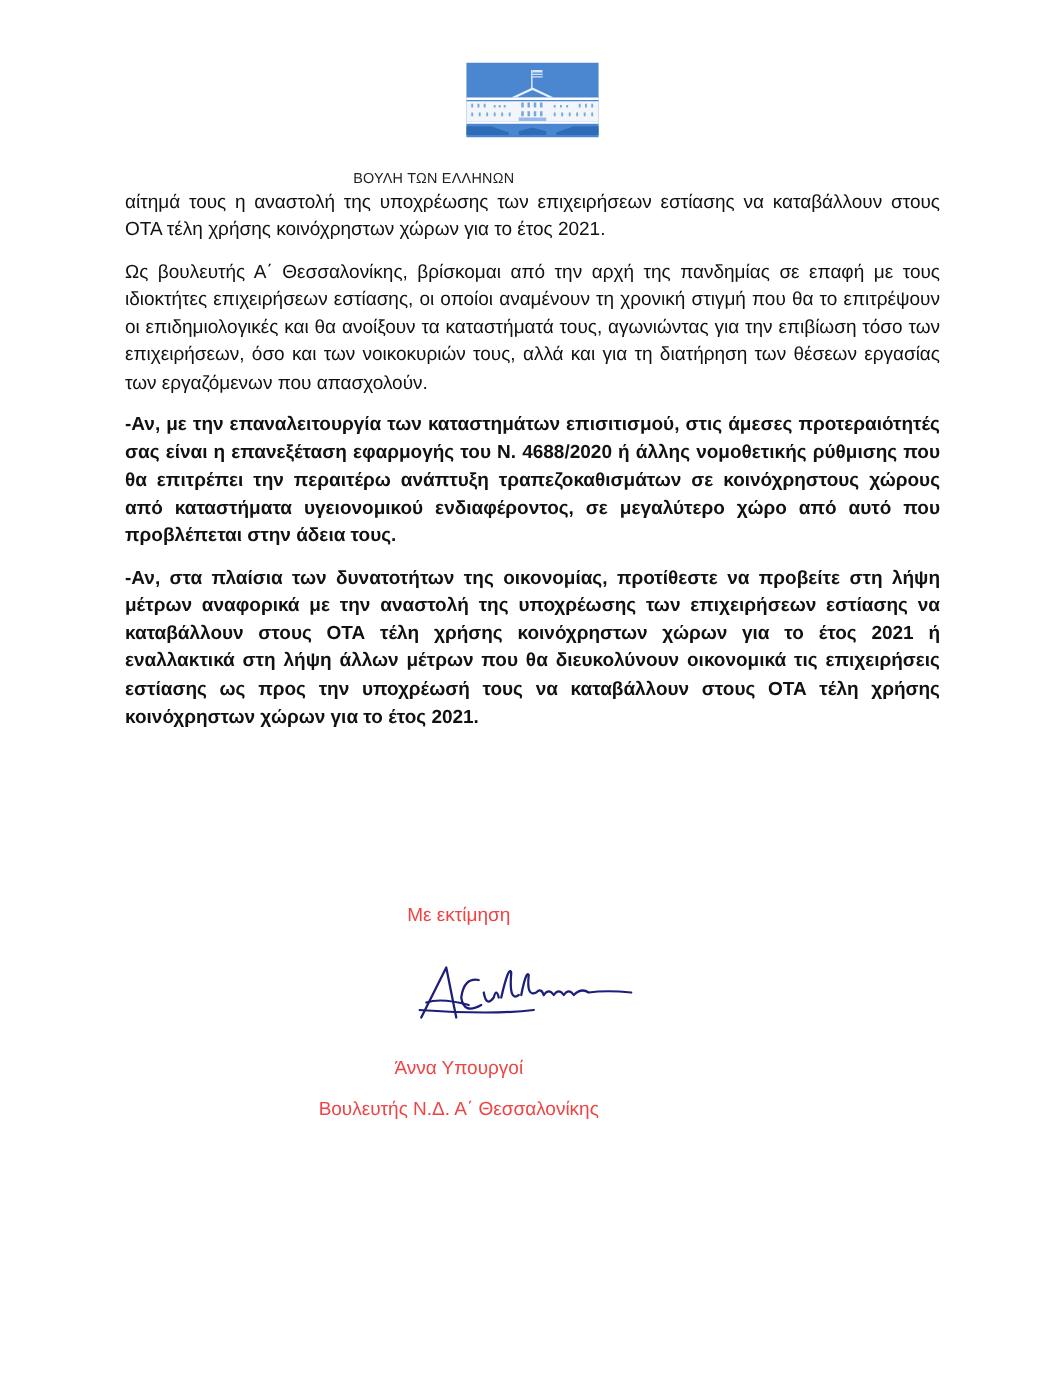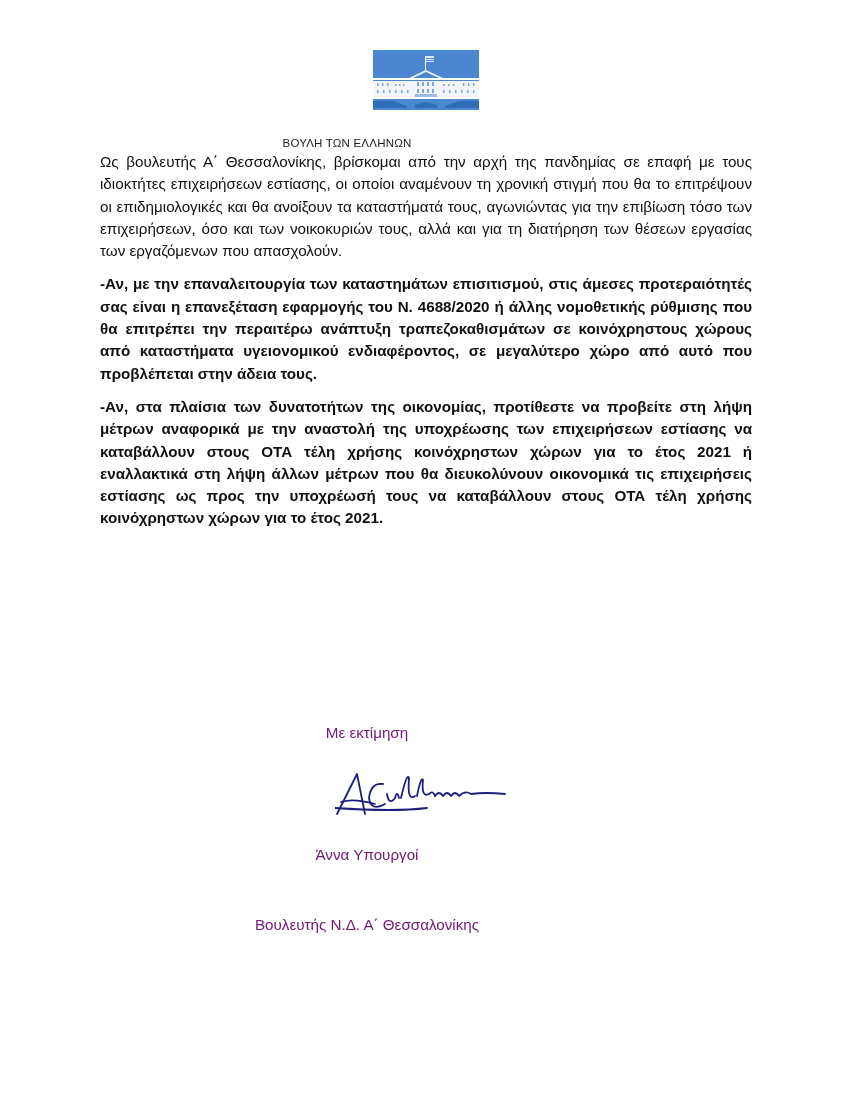--- a/index.html
+++ b/index.html
@@ -16,21 +16,21 @@
       text-align: center; font-size: 11.5px; letter-spacing: 0.2px; color: #222;
     }
     .body-text {
       position: absolute; left: 100px; width: 652px; top: 151px;
       font-size: 15.2px; line-height: 22.3px; text-align: justify;
     }
     .body-text p { margin: 0 0 11px 0; }
     .body-text p.bold { font-weight: bold; }
     .closing {
       position: absolute; left: 0; width: 734px; text-align: center;
-      font-size: 15.2px; color: #701a75;
+      font-size: 15.2px; color: #ef4444;
     }
     .sig { position: absolute; left: 335px; top: 768px; width: 180px; height: 60px; }
   </style>
 </head>
 <body>
 
 <div class="logo">
   <svg width="106" height="60" viewBox="0 0 106 60" xmlns="http://www.w3.org/2000/svg">
     <rect x="0" y="0" width="106" height="60" fill="#4a87d0"></rect>
 
@@ -84,20 +84,21 @@
     <rect x="0" y="47" width="106" height="2" fill="#ffffff"></rect>
     <polygon points="0,51 20,51 34,56 34,58 0,58" fill="#2f6cb8"></polygon>
     <polygon points="106,51 86,51 72,56 72,58 106,58" fill="#2f6cb8"></polygon>
     <polygon points="42,55 53,52 64,55 64,58 42,58" fill="#2f6cb8"></polygon>
   </svg>
 </div>
 
 <div class="house-name">ΒΟΥΛΗ ΤΩΝ ΕΛΛΗΝΩΝ</div>
 
 <div class="body-text">
+  <p>αίτημά τους η αναστολή της υποχρέωσης των επιχειρήσεων εστίασης να καταβάλλουν στους ΟΤΑ τέλη χρήσης κοινόχρηστων χώρων για το έτος 2021.</p>
   <p>Ως βουλευτής Α΄ Θεσσαλονίκης, βρίσκομαι από την αρχή της πανδημίας σε επαφή με τους ιδιοκτήτες επιχειρήσεων εστίασης, οι οποίοι αναμένουν τη χρονική στιγμή που θα το επιτρέψουν οι επιδημιολογικές και θα ανοίξουν τα καταστήματά τους,  αγωνιώντας για την επιβίωση τόσο των επιχειρήσεων, όσο και των νοικοκυριών τους, αλλά και για τη διατήρηση των θέσεων εργασίας των εργαζόμενων που απασχολούν.</p>
   <p class="bold">-Αν, με την επαναλειτουργία των καταστημάτων επισιτισμού, στις άμεσες προτεραιότητές σας είναι η επανεξέταση εφαρμογής του Ν. 4688/2020 ή άλλης νομοθετικής ρύθμισης που θα επιτρέπει την περαιτέρω ανάπτυξη τραπεζοκαθισμάτων σε κοινόχρηστους χώρους από καταστήματα υγειονομικού ενδιαφέροντος, σε μεγαλύτερο χώρο από αυτό που προβλέπεται στην άδεια τους.</p>
   <p class="bold">-Αν, στα πλαίσια των δυνατοτήτων της οικονομίας, προτίθεστε να προβείτε στη λήψη μέτρων αναφορικά με την αναστολή της υποχρέωσης των επιχειρήσεων εστίασης να καταβάλλουν στους ΟΤΑ τέλη χρήσης κοινόχρηστων χώρων για το έτος 2021 ή εναλλακτικά στη λήψη άλλων μέτρων που θα διευκολύνουν οικονομικά τις επιχειρήσεις εστίασης ως προς την υποχρέωσή τους να καταβάλλουν στους ΟΤΑ τέλη χρήσης κοινόχρηστων χώρων για το έτος 2021.</p>
 </div>
 
 <div class="closing" style="top: 724px;">Με εκτίμηση</div>
 
 <div class="sig">
   <svg width="180" height="60" viewBox="0 0 180 60" xmlns="http://www.w3.org/2000/svg">
     <g fill="none" stroke="#1c1f7a" stroke-width="1.8" stroke-linecap="round" stroke-linejoin="round">
@@ -109,13 +110,13 @@
       <path d="M48,16 Q36,14 34,30 Q36,44 50,36"></path>
       <path d="M52,26 Q54,38 60,30 Q62,22 64,30"></path>
       <path d="M66,30 Q72,4 74,10 Q72,34 80,28"></path>
       <path d="M82,28 Q86,8 88,12 Q86,30 94,26 Q98,22 100,28"></path>
       <path d="M100,28 Q104,22 108,28 Q112,22 116,28 Q120,22 124,28 Q130,22 136,26 Q150,24 170,26"></path>
     </g>
   </svg>
 </div>
 
 <div class="closing" style="top: 846px;">Άννα Υπουργοί</div>
-<div class="closing" style="top: 916px;">Βουλευτής Ν.Δ. Α΄ Θεσσαλονίκης</div>
+<div class="closing" style="top: 879px;">Βουλευτής Ν.Δ. Α΄ Θεσσαλονίκης</div>
 
 </body></html>

